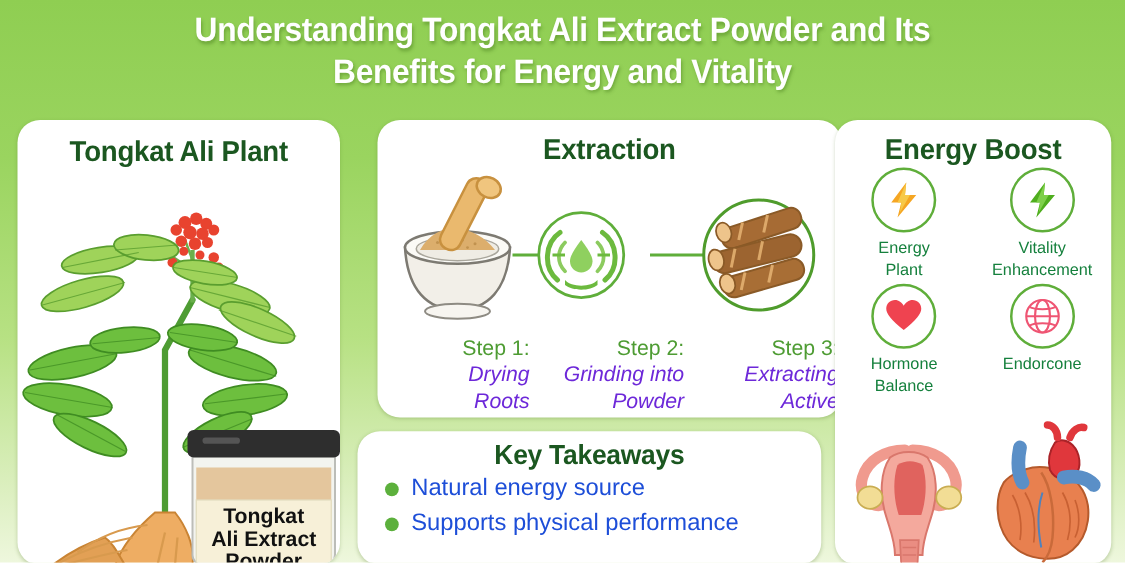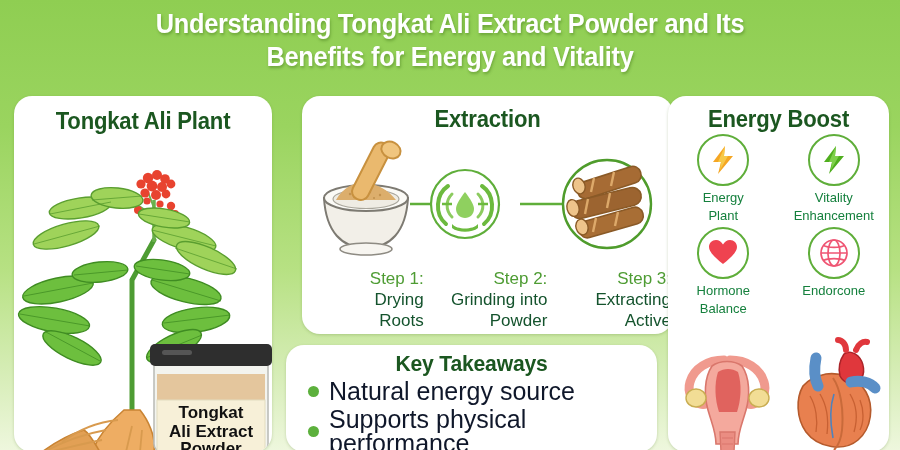--- a/index.html
+++ b/index.html
@@ -45,31 +45,31 @@
   
   .plant-art{position:absolute;left:0;top:34px;width:258px;height:322px;}
 
   
   .steps{
     position:absolute;left:0;top:172px;width:371px;
     display:flex;
   }
   .step{flex:1;text-align:right;padding:0 2px;}
   .step .sn{color:#4e9c33;font-size:17px;line-height:21px;}
-  .step .sd{color:#14532d;font-size:17px;line-height:21px;}
+  .step .sd{color:#6d28d9;font-size:17px;line-height:21px;font-style:italic;}
   .ext-art{position:absolute;left:0;top:36px;width:371px;height:136px;}
 
   
   .kt-list{position:absolute;left:22px;top:34px;width:340px;}
   .kt-row{display:flex;align-items:center;margin-bottom:4px;}
   .kt-dot{
     width:11px;height:11px;border-radius:50%;
     background:#5cb03c;margin-right:10px;flex:0 0 auto;
   }
-  .kt-text{font-size:25px;color:#0f172a;line-height:24px;}
+  .kt-text{font-size:19px;color:#1d4ed8;line-height:24px;}
 
   
   .eb-grid{
     position:absolute;left:0;top:38px;width:221px;
     display:flex;flex-wrap:wrap;
   }
   .eb-cell{width:50%;text-align:center;margin-bottom:2px;}
   .eb-circle{
     width:48px;height:48px;border-radius:50%;
     border:2px solid #5fae3a;margin:0 auto 3px auto;

